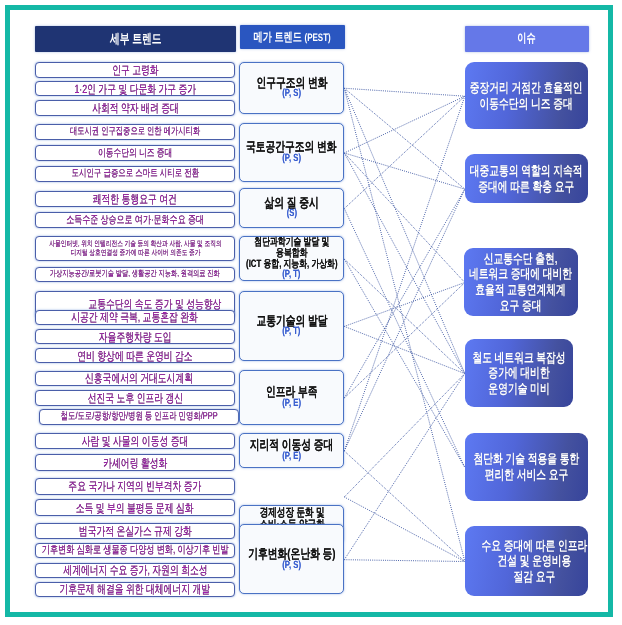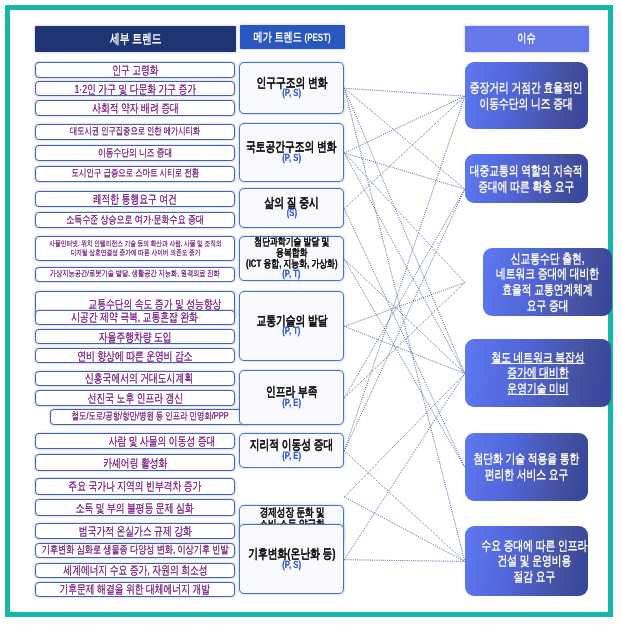--- a/index.html
+++ b/index.html
@@ -120,24 +120,24 @@
         </div>
         <div class="dbox" style="left: 25px; top: 338.6px; width: 200px; height: 15.4px;">
           <span style="font-size: 11.9px; transform: scaleX(0.74);">연비 향상에 따른 운영비 감소</span>
         </div>
         <div class="dbox" style="left: 25px; top: 361.1px; width: 200px; height: 15.6px; padding-left: 8px;">
           <span style="font-size: 11.9px; transform: scaleX(0.74);">신흥국에서의 거대도시계획</span>
         </div>
         <div class="dbox" style="left: 25px; top: 380.1px; width: 200px; height: 16.2px;">
           <span style="font-size: 11.9px; transform: scaleX(0.74);">선진국 노후 인프라 갱신</span>
         </div>
-        <div class="dbox" style="left: 40px; top: 399.7px; width: 200px; height: 15.6px;">
+        <div class="dbox" style="left: 29px; top: 399.7px; width: 200px; height: 15.6px;">
           <span style="font-size: 10px; transform: scaleX(0.74);">철도/도로/공항/항만/병원 등 인프라 민영화/PPP</span>
         </div>
-        <div class="dbox" style="left: 25px; top: 423.9px; width: 200px; height: 16.1px; justify-content: flex-end;">
+        <div class="dbox" style="left: 25px; top: 423.9px; width: 200px; height: 16.1px;">
           <span style="font-size: 11.9px; transform: scaleX(0.74);">사람 및 사물의 이동성 증대</span>
         </div>
         <div class="dbox" style="left: 25px; top: 444.9px; width: 200px; height: 16.6px;">
           <span style="font-size: 11.9px; transform: scaleX(0.74);">카셰어링 활성화</span>
         </div>
         <div class="dbox" style="left: 25px; top: 468.8px; width: 200px; height: 16.3px;">
           <span style="font-size: 11.9px; transform: scaleX(0.74);">주요 국가나 지역의 빈부격차 증가</span>
         </div>
         <div class="dbox" style="left: 25px; top: 489.9px; width: 200px; height: 16.8px;">
           <span style="font-size: 11.9px; transform: scaleX(0.74);">소득 및 부의 불평등 문제 심화</span>
@@ -194,25 +194,25 @@
         <div class="mbox" style="left: 229px; top: 514.6px; width: 105.3px; height: 70.2px;">
           <div class="mt" style="font-size: 13.2px; transform: scaleX(0.74);">기후변화(온난화 등)</div>
           <div class="mg" style="transform: scaleX(0.74);">(P, S)</div>
         </div>
       </div>
     <div id="issue-col">
         <div class="ibox" style="left: 454.8px; top: 52.4px; width: 123.3px; height: 67.6px;"><span style="font-size: 13.2px; display: inline-block; transform-origin: center center; transform: scaleX(0.74);">중장거리 거점간 효율적인
 이동수단의 니즈 증대</span></div>
         <div class="ibox" style="left: 454.8px; top: 144.9px; width: 123.3px; height: 49px;"><span style="font-size: 13.2px; display: inline-block; transform-origin: center center; transform: scaleX(0.74);">대중교통의 역할의 지속적
 증대에 따른 확충 요구</span></div>
-        <div class="ibox" style="left: 473px; top: 238.1px; width: 129px; height: 68.8px; text-align: center;"><span style="font-size: 13.2px; display: inline-block; transform-origin: center center; transform: scaleX(0.74);">신교통수단 출현,
+        <div class="ibox" style="left: 454px; top: 238.1px; width: 114px; height: 68.8px; text-align: center;"><span style="font-size: 13.2px; display: inline-block; transform-origin: center center; transform: scaleX(0.74);">신교통수단 출현,
 네트워크 증대에 대비한
 효율적 교통연계체계
 요구 증대</span></div>
-        <div class="ibox" style="left: 454.8px; top: 329.4px; width: 146px; height: 68.4px; text-decoration: underline;"><span style="font-size: 13.2px; display: inline-block; transform-origin: center center; transform: scaleX(0.74);">철도 네트워크 복잡성
+        <div class="ibox" style="left: 454.8px; top: 329.4px; width: 108px; height: 68.4px;"><span style="font-size: 13.2px; display: inline-block; transform-origin: center center; transform: scaleX(0.74);">철도 네트워크 복잡성
 증가에 대비한
 운영기술 미비</span></div>
         <div class="ibox" style="left: 454.8px; top: 423.2px; width: 123.3px; height: 68.4px;"><span style="font-size: 13.2px; display: inline-block; transform-origin: center center; transform: scaleX(0.74);">첨단화 기술 적용을 통한
 편리한 서비스 요구</span></div>
         <div class="ibox" style="left: 454.8px; top: 516.3px; width: 123.3px; height: 70.4px; padding-left: 16px;"><span style="font-size: 13.2px; display: inline-block; transform-origin: center center; transform: scaleX(0.74);">수요 증대에 따른 인프라
 건설 및 운영비용
 절감 요구</span></div>
       </div>
   </div>
 </div>

